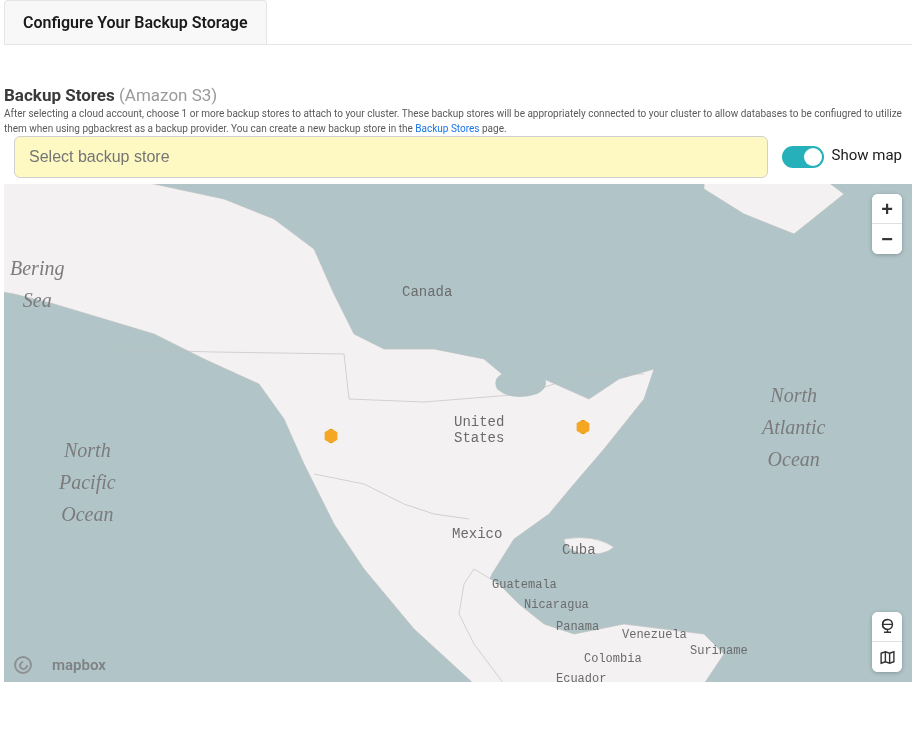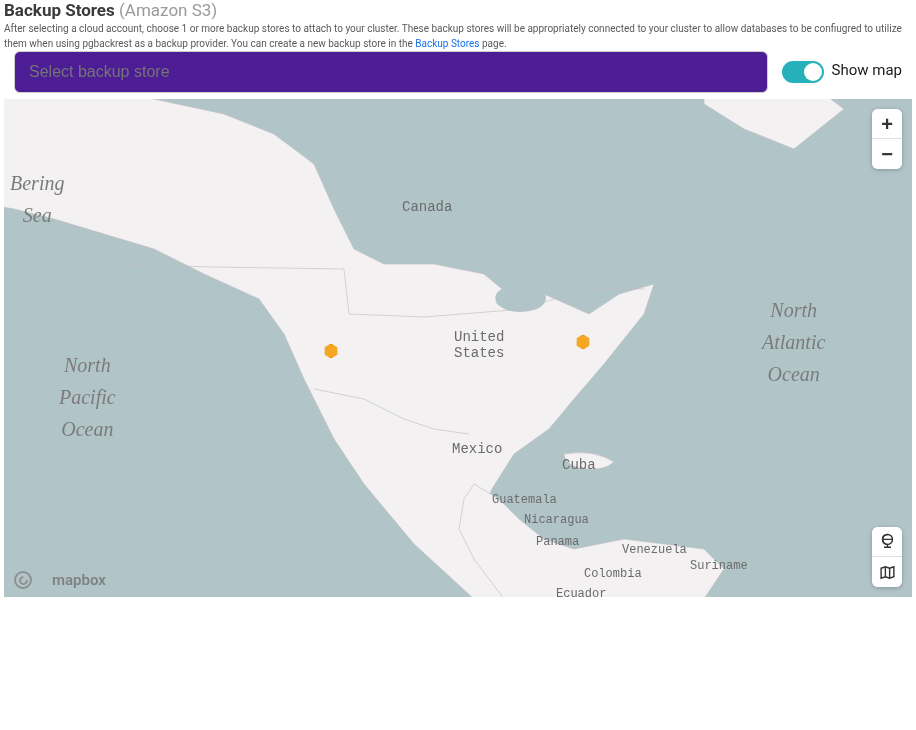--- a/index.html
+++ b/index.html
@@ -5,21 +5,21 @@
 *{box-sizing:border-box;margin:0;padding:0}
 body{font-family:-apple-system,BlinkMacSystemFont,"Segoe UI",Roboto,sans-serif;font-size:14px;color:#1a1a1a;background:#fff;width:916px}
 .container{padding:0 4px}
 .tab-bar{border-bottom:1px solid #e5e5e5;margin-bottom:40px}
 .tab{display:inline-block;padding:12px 18px;background:#f8f8f8;border:1px solid #e5e5e5;border-bottom:none;border-radius:4px 4px 0 0;font-size:16px;font-weight:600;color:#1a1a1a}
 .section-title{font-size:17px;font-weight:700;color:#3a3a3a;margin-bottom:2px}
 .section-title .sub{font-weight:400;color:#9a9a9a}
 .desc{color:#5a5a5a;font-size:10px;line-height:1.45;}
 .desc a{color:#1a73e8;text-decoration:none}
 .control-row{display:flex;align-items:center;gap:14px;padding:0 10px;margin-bottom:6px}
-.select-input{flex:1;border:1px solid #d0d0d0;border-radius:6px;padding:11px 14px;font-size:16px;color:#888;background:#4c1d95;outline:none;cursor:text}
+.select-input{flex:1;border:1px solid #d0d0d0;border-radius:6px;padding:11px 14px;font-size:16px;color:#888;background:#fef9c3;outline:none;cursor:text}
 .toggle-group{display:flex;align-items:flex-start;gap:8px}
 .toggle{width:42px;height:22px;background:#26b0ba;border-radius:11px;position:relative;cursor:pointer}
 .toggle .knob{position:absolute;right:2px;top:2px;width:18px;height:18px;border-radius:50%;background:#fff}
 .toggle-label{font-size:15px;color:#1a1a1a}
 .map-wrap{position:relative;width:908px;height:498px;margin:0 auto;overflow:hidden;background:#b1c5c9;border-radius:0}
 .map-svg{position:absolute;inset:0;width:908px;height:498px}
 .land{fill:#f3f1f1;stroke:#bcbcbc;stroke-width:0.6}
 .map-label{position:absolute;font-family:Georgia,serif;color:#7b7b7b;pointer-events:none}
 .ocean-label{font-style:italic;font-size:20px;line-height:1.6;text-align:center}
 .country-label{font-size:14px;color:#6b6b6b;font-family:Liberation Mono, monospace}
@@ -32,20 +32,23 @@
 .bottom-btn{width:30px;height:30px;border:none;background:#fff;cursor:pointer;display:flex;align-items:center;justify-content:center;color:#333}
 .bottom-btn:first-child{border-bottom:1px solid #e0e0e0}
 .mapbox-logo{position:absolute;bottom:8px;left:10px;display:flex;align-items:center;gap:20px;color:#777;font-size:15px;font-weight:600;opacity:0.85}
 .mapbox-logo .circle{width:18px;height:18px;border:2px solid #888;border-radius:50%;display:flex;align-items:center;justify-content:center}
 .mapbox-logo .inner{width:9px;height:9px;border:2px solid #888;border-radius:50%;border-top-color:transparent;transform:rotate(40deg)}
 </style>
 </head>
 <body>
 
 <div class="container">
+  <div class="tab-bar">
+    <div class="tab">Configure Your Backup Storage</div>
+  </div>
 
   <div class="section-title">
     <span>Backup Stores</span>
     <span class="sub">(Amazon S3)</span>
   </div>
   <p class="desc">
     <span>After selecting a cloud account, choose 1 or more backup stores to attach to your cluster. These backup stores will be appropriately connected to your cluster to allow databases to be confiugred to utilize them when using pgbackrest as a backup provider. You can create a new backup store in the </span><a href="#">Backup Stores</a><span> page.</span>
   </p>
 
   <div class="control-row">
@@ -86,21 +89,21 @@
 Atlantic
 Ocean</div>
 
     <div class="map-label country-label" style="left:398px;top:100px">Canada</div>
     <div class="map-label country-label" style="left:450px;top:230px;text-align:center;white-space:pre-line">United
 States</div>
     <div class="map-label country-label" style="left:448px;top:342px">Mexico</div>
     <div class="map-label country-label" style="left:558px;top:358px">Cuba</div>
     <div class="map-label country-label small" style="left:488px;top:394px">Guatemala</div>
     <div class="map-label country-label small" style="left:520px;top:414px">Nicaragua</div>
-    <div class="map-label country-label small" style="left:532px;top:436px">Panama</div>
+    <div class="map-label country-label small" style="left:552px;top:436px">Panama</div>
     <div class="map-label country-label small" style="left:618px;top:444px">Venezuela</div>
     <div class="map-label country-label small" style="left:580px;top:468px">Colombia</div>
     <div class="map-label country-label small" style="left:686px;top:460px">Suriname</div>
     <div class="map-label country-label small" style="left:552px;top:488px">Ecuador</div>
 
     <div class="marker" style="left:327px;top:252px"></div>
     <div class="marker" style="left:579px;top:243px"></div>
 
     <div class="zoom-controls">
       <button class="zoom-btn">+</button>

